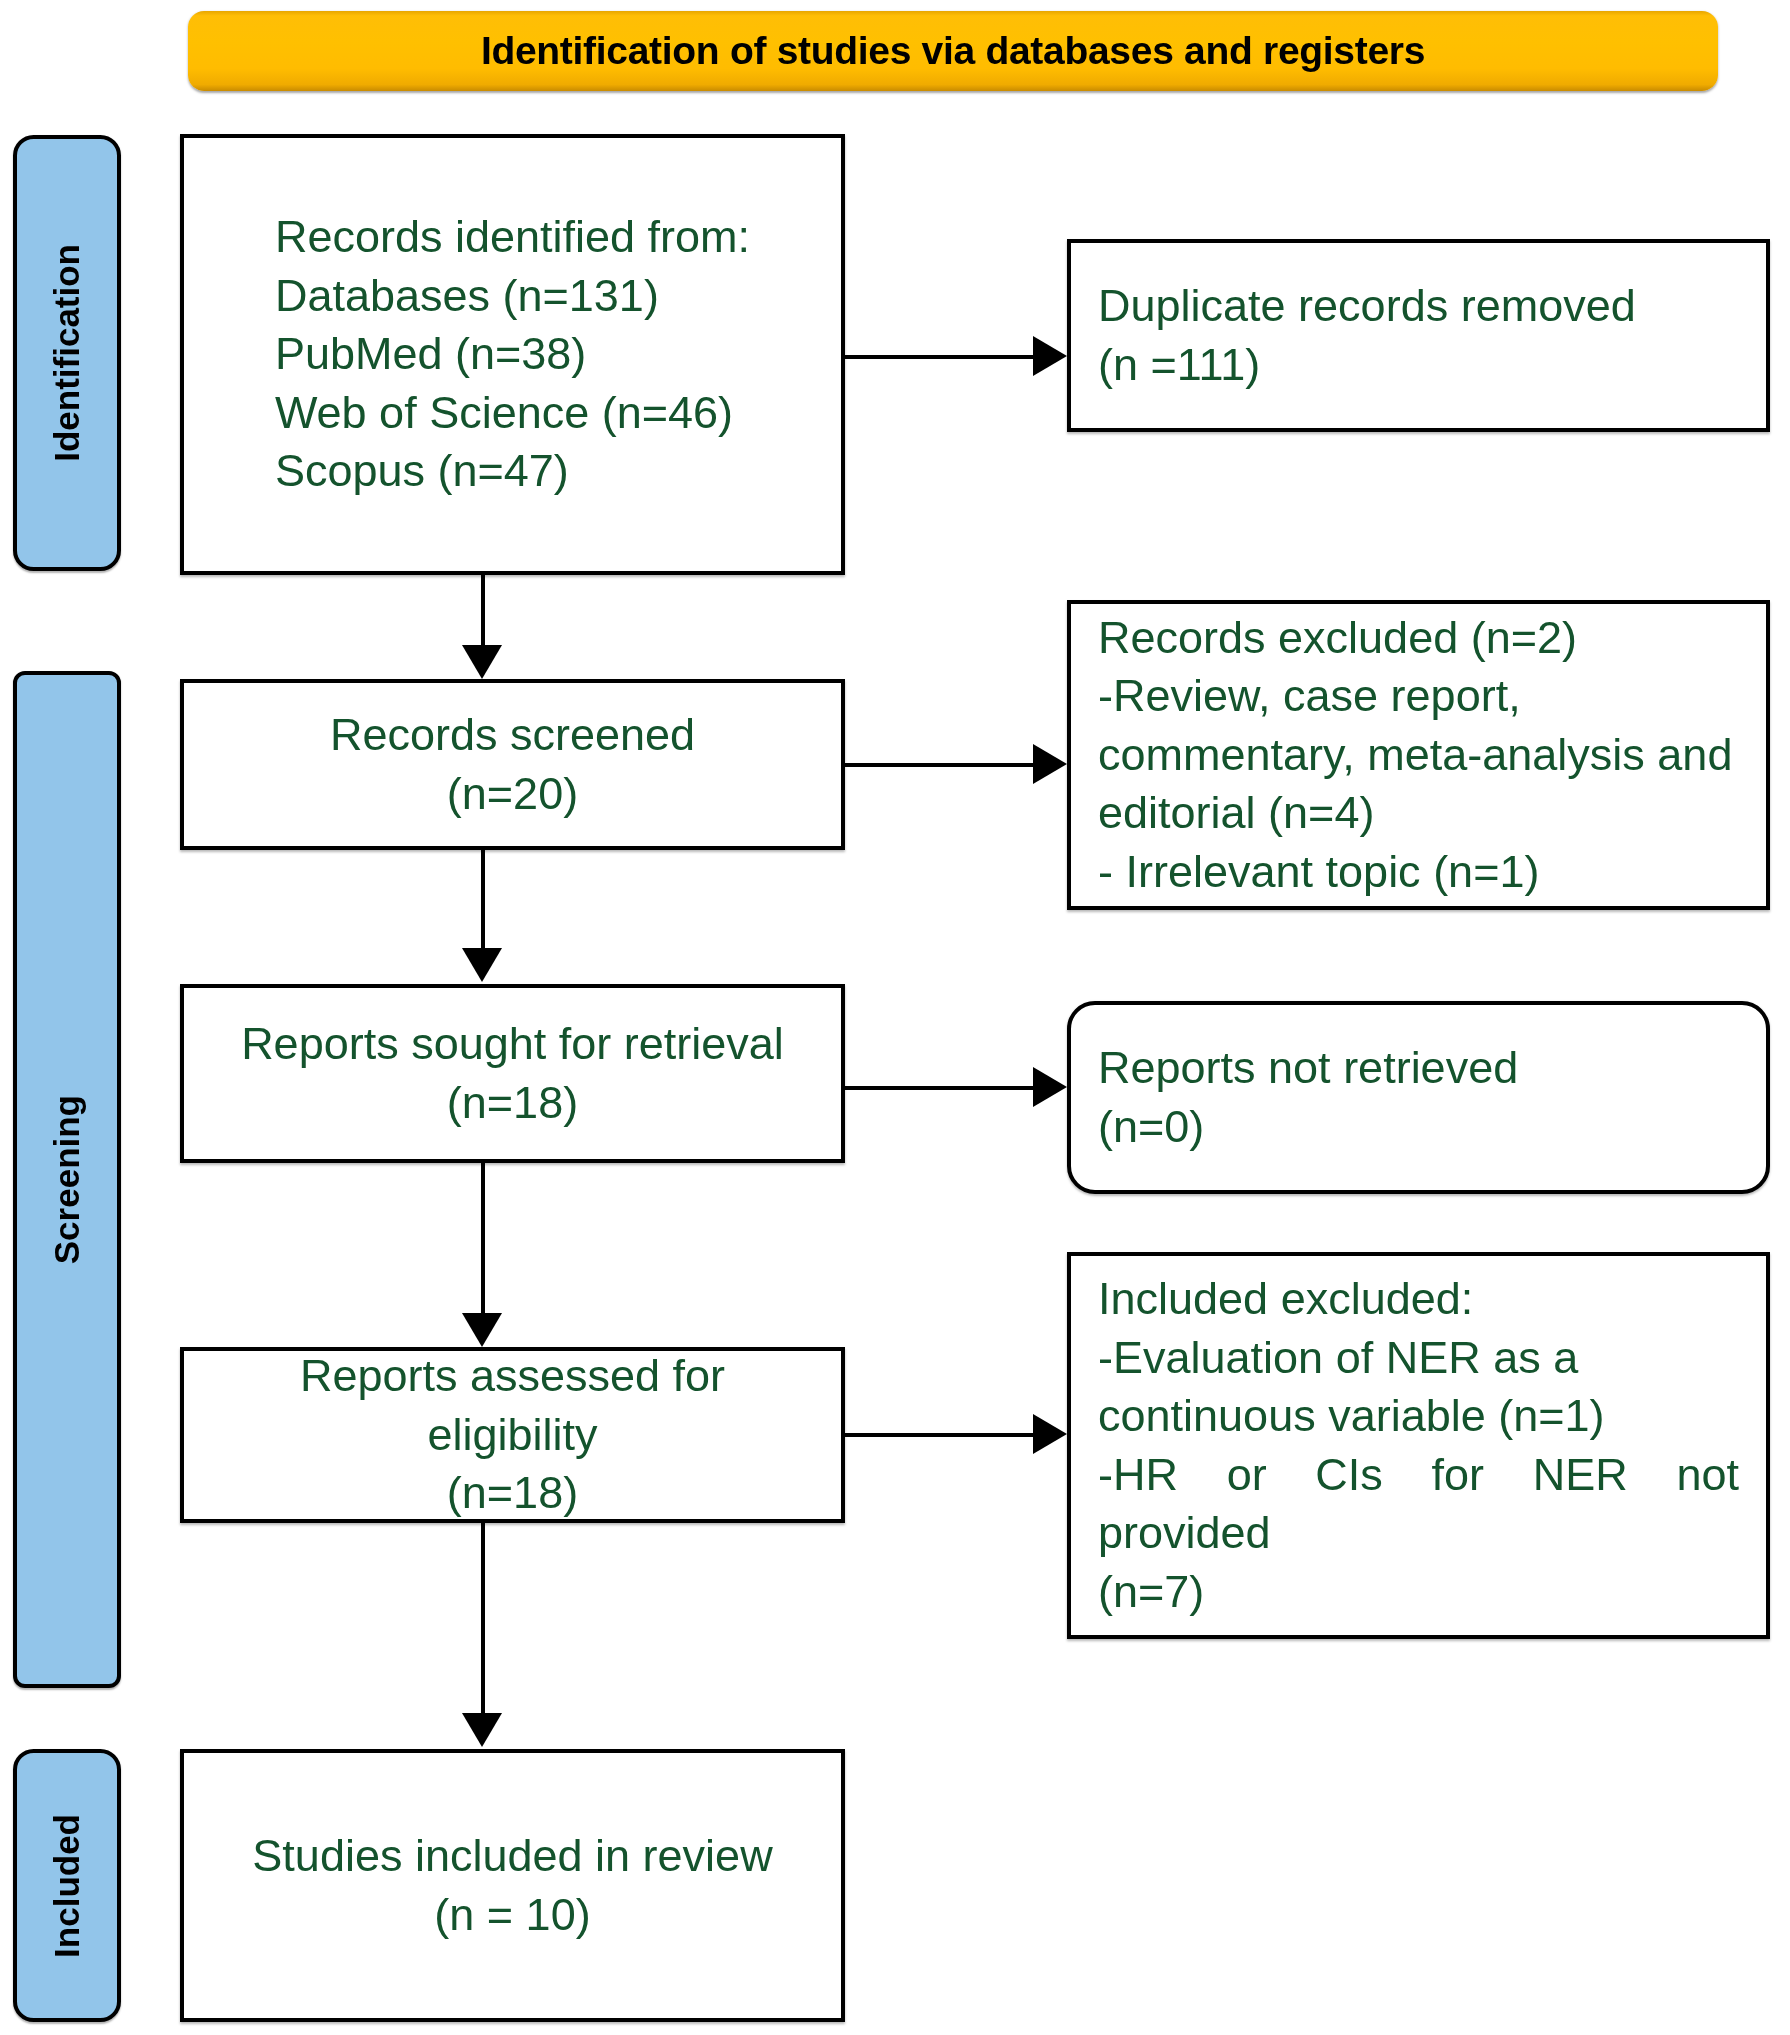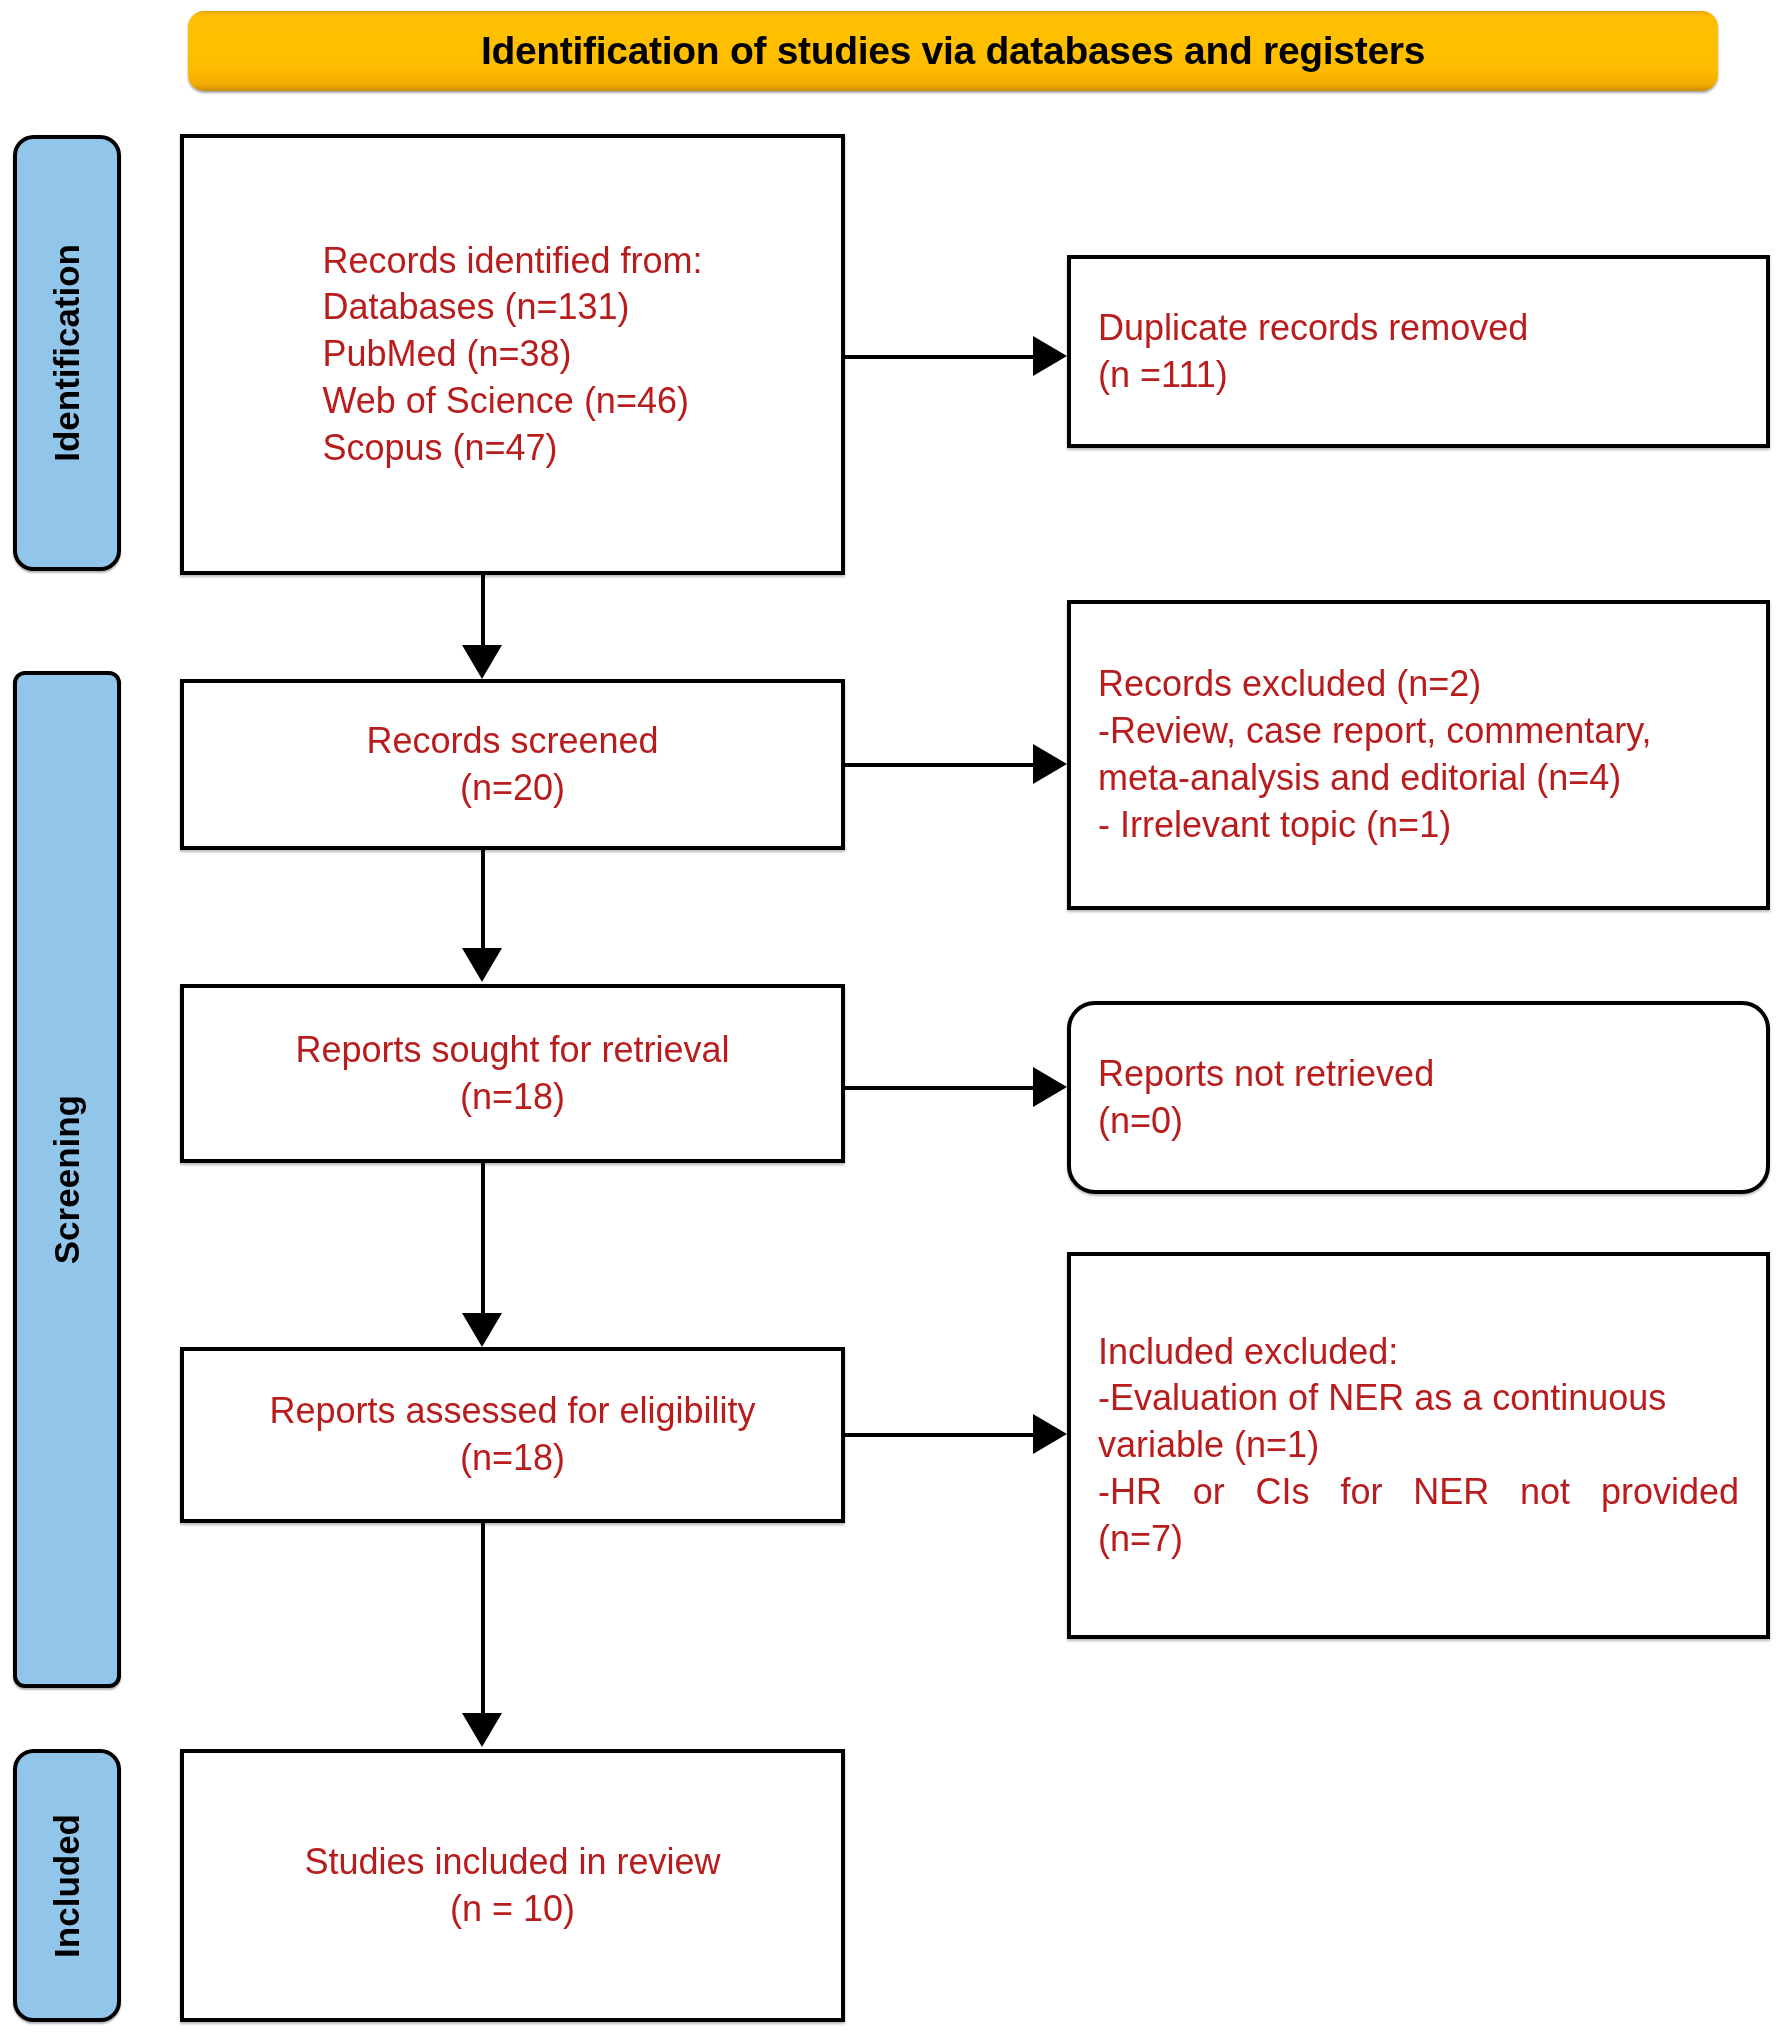--- a/index.html
+++ b/index.html
@@ -77,23 +77,23 @@
     position: absolute;
     background: #ffffff;
     border: 4.3px solid #000000;
     box-sizing: border-box;
     box-shadow: 0 1.8px 2.4px rgba(0,0,0,0.28);
     display: flex;
     flex-direction: column;
     justify-content: center;
   }
   .box-text {
-    font-size: 36px;
+    font-size: 45px;
     line-height: 1.30;
-    color: #b91c1c;
+    color: #14532d;
     white-space: pre-line;
   }
   .box-text.centered {
     text-align: center;
     padding: 0 26px;
   }
   .box-text.leftal {
     text-align: left;
     padding: 0 27px;
   }
@@ -109,21 +109,21 @@
   }
 
   
   #box-identified   { left: 180px;  top: 134px;  width: 665px; height: 441px; }
   #box-screened     { left: 180px;  top: 679px; width: 665px; height: 171px; }
   #box-sought       { left: 180px;  top: 984px; width: 665px; height: 179px; }
   #box-assessed     { left: 180px;  top: 1347px; width: 665px; height: 176px; }
   #box-included     { left: 180px;  top: 1749px; width: 665px; height: 273px; }
 
   
-  #box-duplicates   { left: 1067px; top: 255px;  width: 703px; height: 193px; }
+  #box-duplicates   { left: 1067px; top: 239px;  width: 703px; height: 193px; }
   #box-rec-excluded { left: 1067px; top: 600px;  width: 703px; height: 310px; }
   #box-not-retrieved{ left: 1067px; top: 1001px; width: 703px; height: 193px; border-radius: 28px; }
   #box-rep-excluded { left: 1067px; top: 1252px; width: 703px; height: 387px; }
 
   
   .vline {
     position: absolute;
     width: 3.6px;
     background: #000000;
   }

